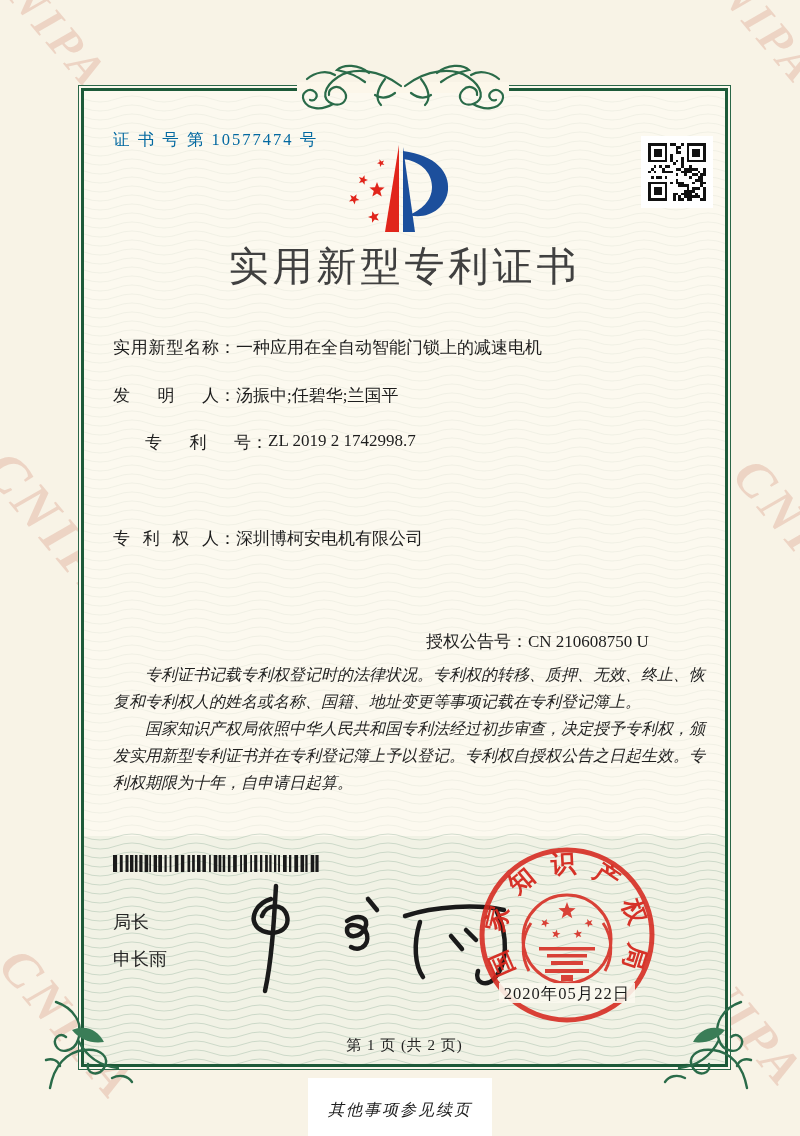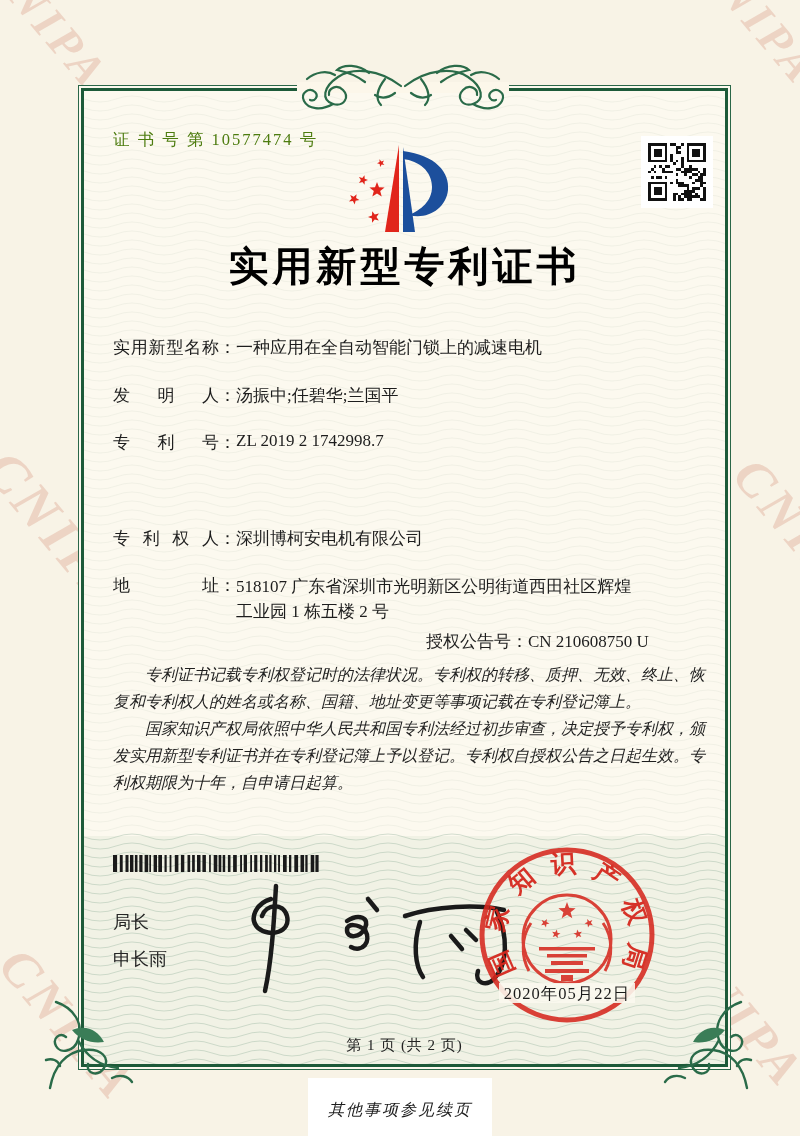--- a/index.html
+++ b/index.html
@@ -16,32 +16,32 @@
   .wm6{left:712px;top:505px;font-size:52px;}
   .wm7{left:-22px;top:995px;font-size:52px;}
   .wm8{left:652px;top:985px;font-size:50px;}
 
   .frame{position:absolute;left:78px;top:85px;width:653px;height:985px;
          border:1.5px solid #2a6648;background:#fcf9ef;box-sizing:border-box;}
   .frame-inner{position:absolute;inset:2px;border:3px solid #1d5a39;pointer-events:none;z-index:2;}
   .waves{position:absolute;left:5px;top:5px;z-index:0;}
   .content{position:absolute;inset:0;z-index:1;}
 
-  .cert-no{position:absolute;left:34px;top:43px;font-size:16.5px;letter-spacing:2px;color:#4d7c0f;}
+  .cert-no{position:absolute;left:34px;top:43px;font-size:16.5px;letter-spacing:2px;color:#0369a1;}
   .qr-box{position:absolute;left:562px;top:50px;width:72px;height:72px;background:#fff;
           display:flex;align-items:center;justify-content:center;}
   .logo{position:absolute;left:267px;top:57px;}
   .title{position:absolute;left:0;top:153px;width:100%;text-align:center;font-size:40px;
-         font-weight:bold;letter-spacing:4px;color:#000000;}
+         font-weight:normal;letter-spacing:4px;color:#404040;}
 
   .row{position:absolute;left:34px;font-size:17px;color:#1d1d1d;white-space:nowrap;}
   .lab{display:inline-block;width:106px;text-align:justify;text-align-last:justify;vertical-align:top;}
   .colon{vertical-align:top;}
   .val{vertical-align:top;}
-  .r1{top:250px;} .r2{top:298px;} .r3{top:345px;} .r4{top:393px;} .r5{top:441px;}
+  .r1{top:250px;} .r2{top:298px;} .r3{top:345px;margin-left:32px;} .r4{top:393px;} .r5{top:441px;}
   .r6{top:488px;white-space:normal;width:600px;}
   .r6 .val{display:inline-block;width:398px;line-height:25px;}
   .r7{top:544px;width:606px;}
   .pair2{position:absolute;left:313px;top:0;}
 
   .paras{position:absolute;left:34px;top:575px;width:592px;font-size:16px;line-height:27px;
          font-style:italic;text-align:justify;color:#1f1f1f;}
   .paras p{margin:0;text-indent:2em;}
 
   .barcode{position:absolute;left:34px;top:769px;}
@@ -424,23 +424,20 @@
       </div>
       <div class="row r2">
         <span class="lab">发明人</span><span class="colon">：</span><span class="val">汤振中;任碧华;兰国平</span>
       </div>
       <div class="row r3">
         <span class="lab">专利号</span><span class="colon">：</span><span class="val">ZL 2019 2 1742998.7</span>
       </div>
       <div class="row r5">
         <span class="lab">专利权人</span><span class="colon">：</span><span class="val">深圳博柯安电机有限公司</span>
       </div>
-      <div class="row r6">
-        <span class="lab">地址</span><span class="colon">：</span><span class="val">518107 广东省深圳市光明新区公明街道西田社区辉煌工业园 1 栋五楼 2 号</span>
-      </div>
       <div class="row r7">
         <span class="pair2">
           <span>授权公告号</span><span>：</span><span>CN 210608750 U</span>
         </span>
       </div>
 
       <div class="paras">
         <p>专利证书记载专利权登记时的法律状况。专利权的转移、质押、无效、终止、恢复和专利权人的姓名或名称、国籍、地址变更等事项记载在专利登记簿上。</p>
         <p>国家知识产权局依照中华人民共和国专利法经过初步审查，决定授予专利权，颁发实用新型专利证书并在专利登记簿上予以登记。专利权自授权公告之日起生效。专利权期限为十年，自申请日起算。</p>
       </div>

